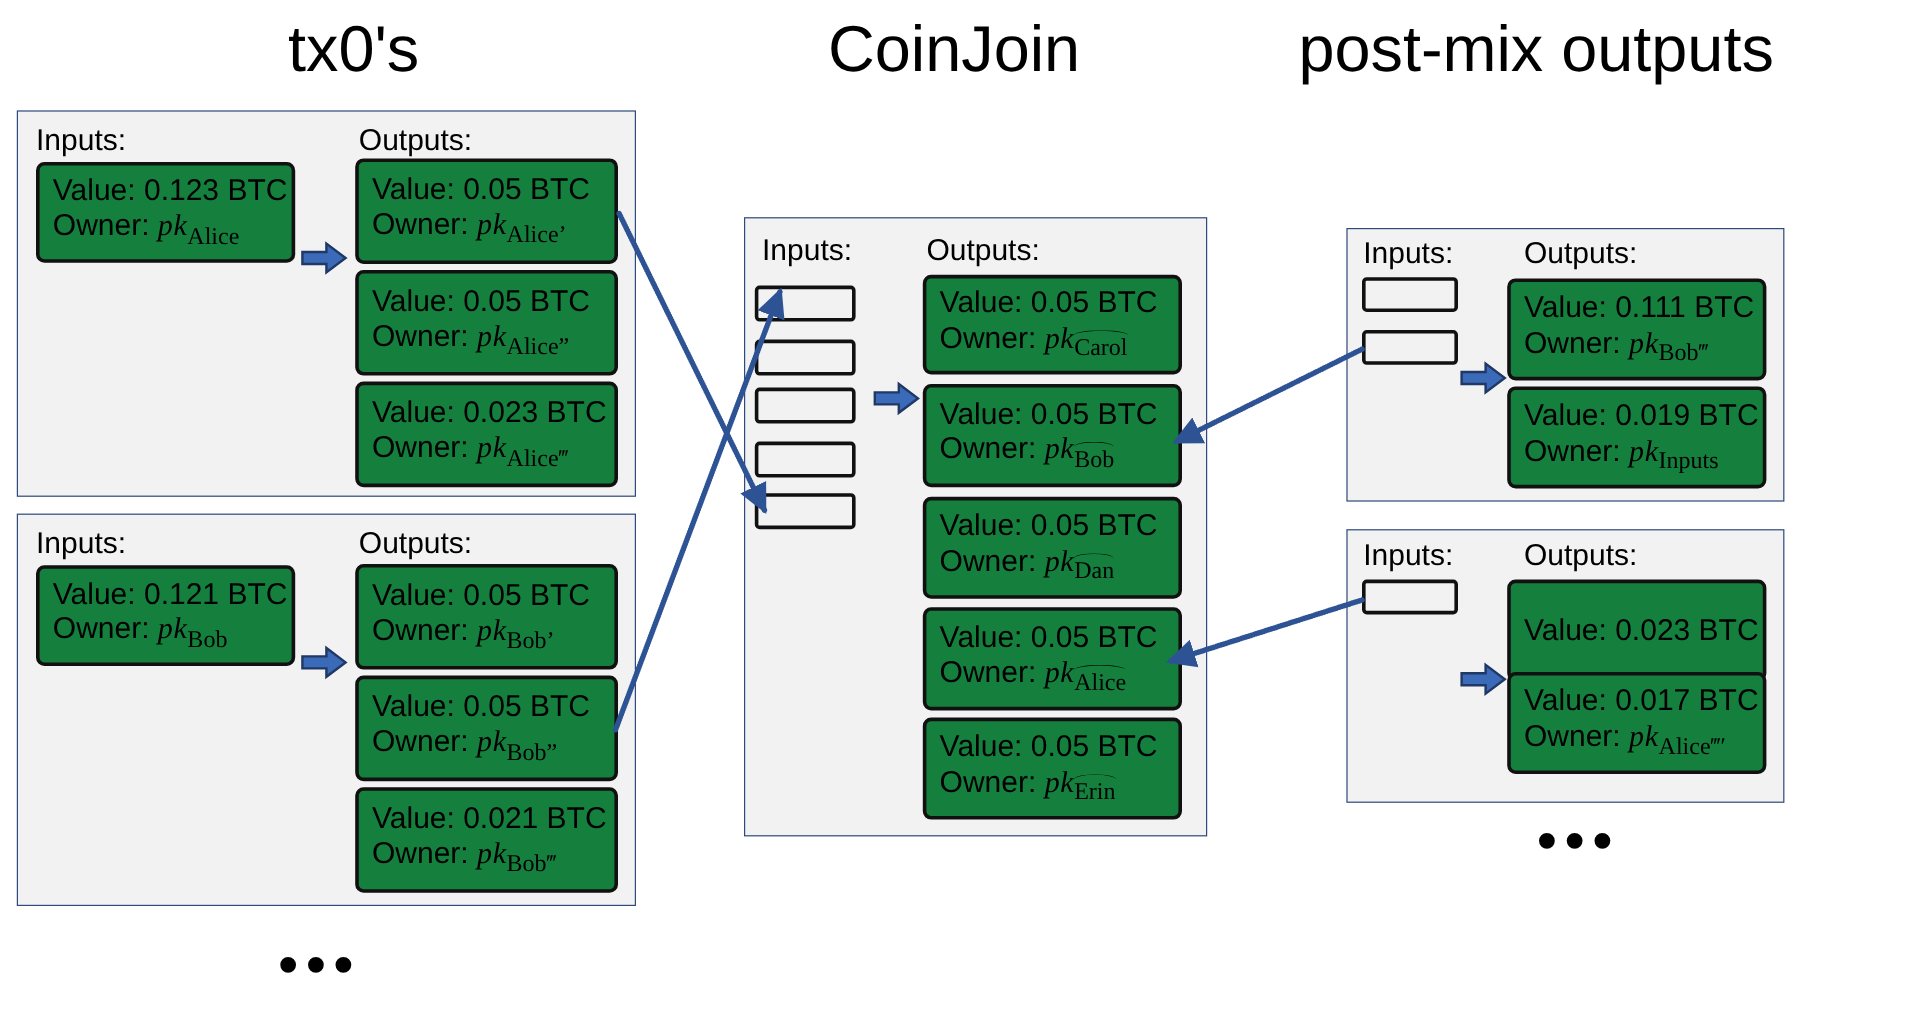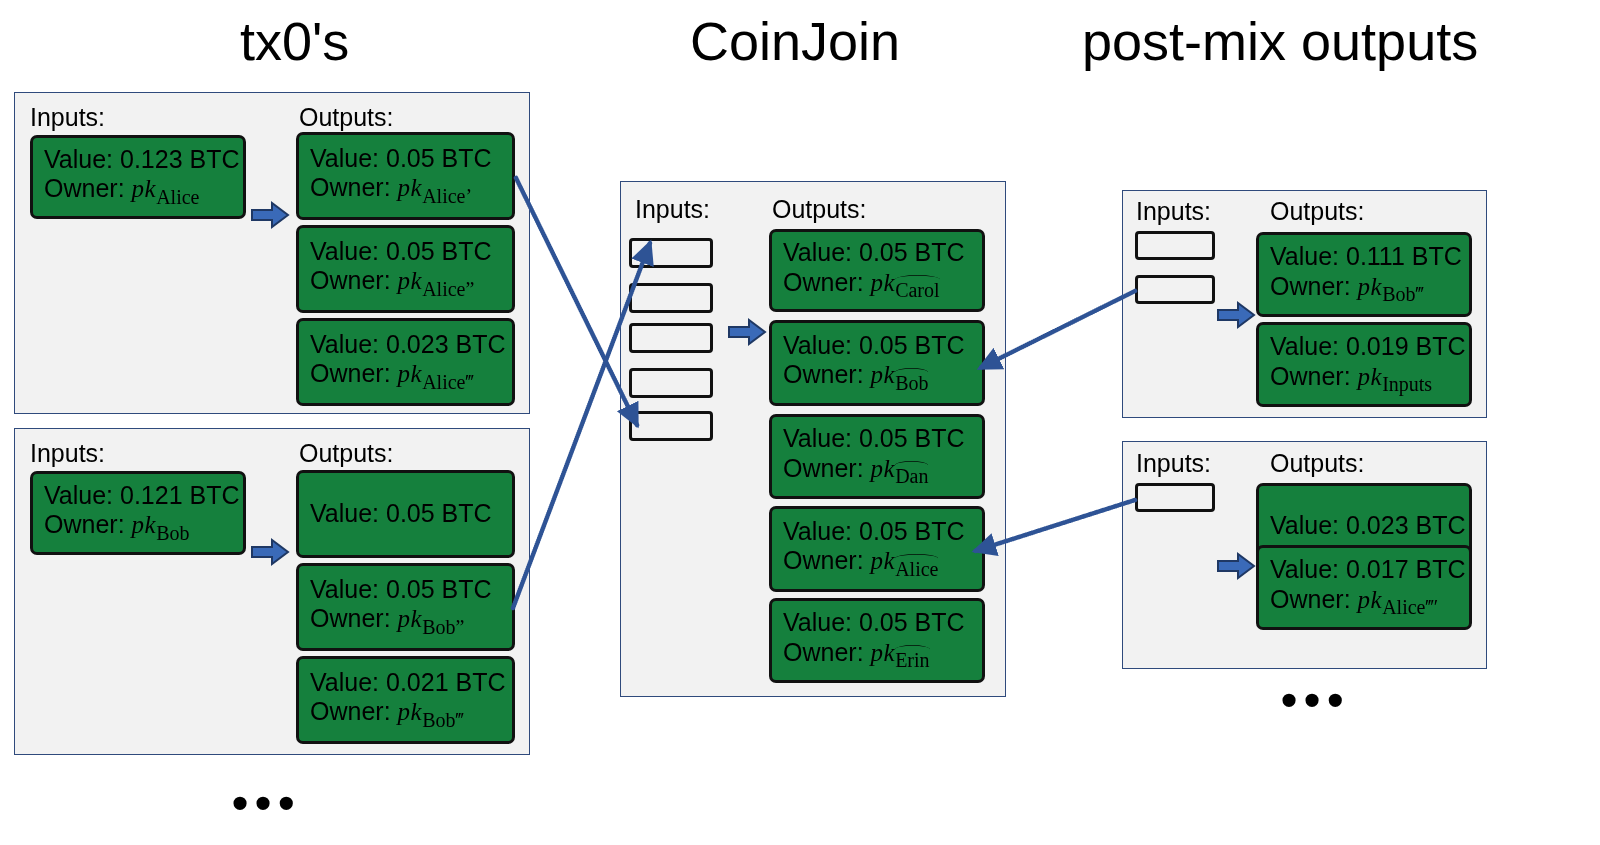--- a/index.html
+++ b/index.html
@@ -173,20 +173,21 @@
 </div>
 
 <div class="blockarrow" style="left:250px; top:537px;">
   <svg viewBox="0 0 40 30" width="40" height="30">
       <polygon points="2,10 22,10 22,3 38,15 22,27 22,20 2,20" fill="#3a6ab8" stroke="#1f3864" stroke-width="2"></polygon>
     </svg>
 </div>
 
 <div class="utxo" style="left:296px; top:470px; width:219px; height:88px;">
   <div class="line">Value: 0.05 BTC</div>
+  <div class="line"><span>Owner: </span><span class="pk">pk</span><span class="sub">Bob’</span></div>
 </div>
 <div class="utxo" style="left:296px; top:563px; width:219px; height:88px;">
   <div class="line">Value: 0.05 BTC</div>
   <div class="line"><span>Owner: </span><span class="pk">pk</span><span class="sub">Bob”</span></div>
 </div>
 <div class="utxo" style="left:296px; top:656px; width:219px; height:88px;">
   <div class="line">Value: 0.021 BTC</div>
   <div class="line"><span>Owner: </span><span class="pk">pk</span><span class="sub">Bob‴</span></div>
 </div>
 
@@ -262,21 +263,21 @@
 
 <div class="blockarrow" style="left:1216px; top:551px;">
   <svg viewBox="0 0 40 30" width="40" height="30">
       <polygon points="2,10 22,10 22,3 38,15 22,27 22,20 2,20" fill="#3a6ab8" stroke="#1f3864" stroke-width="2"></polygon>
     </svg>
 </div>
 
 <div class="utxo" style="left:1256px; top:483px; width:216px; height:85px;">
   <div class="line">Value: 0.023 BTC</div>
 </div>
-<div class="utxo" style="left:1256px; top:545px; width:216px; height:85px;">
+<div class="utxo" style="left:1256px; top:560px; width:216px; height:85px;">
   <div class="line">Value: 0.017 BTC</div>
   <div class="line"><span>Owner: </span><span class="pk">pk</span><span class="sub">Alice‴′</span></div>
 </div>
 
 <div class="ellipsis" style="left:1281px; top:677px;">•••</div>
 
 <svg id="connectors" viewBox="0 0 1600 845">
   <defs>
     <marker id="arrowhead" markerWidth="6" markerHeight="6" refX="4.6" refY="3" orient="auto" markerUnits="strokeWidth">
       <path d="M0,0.4 L5.4,3 L0,5.6 Z" fill="#2e5395"></path>

